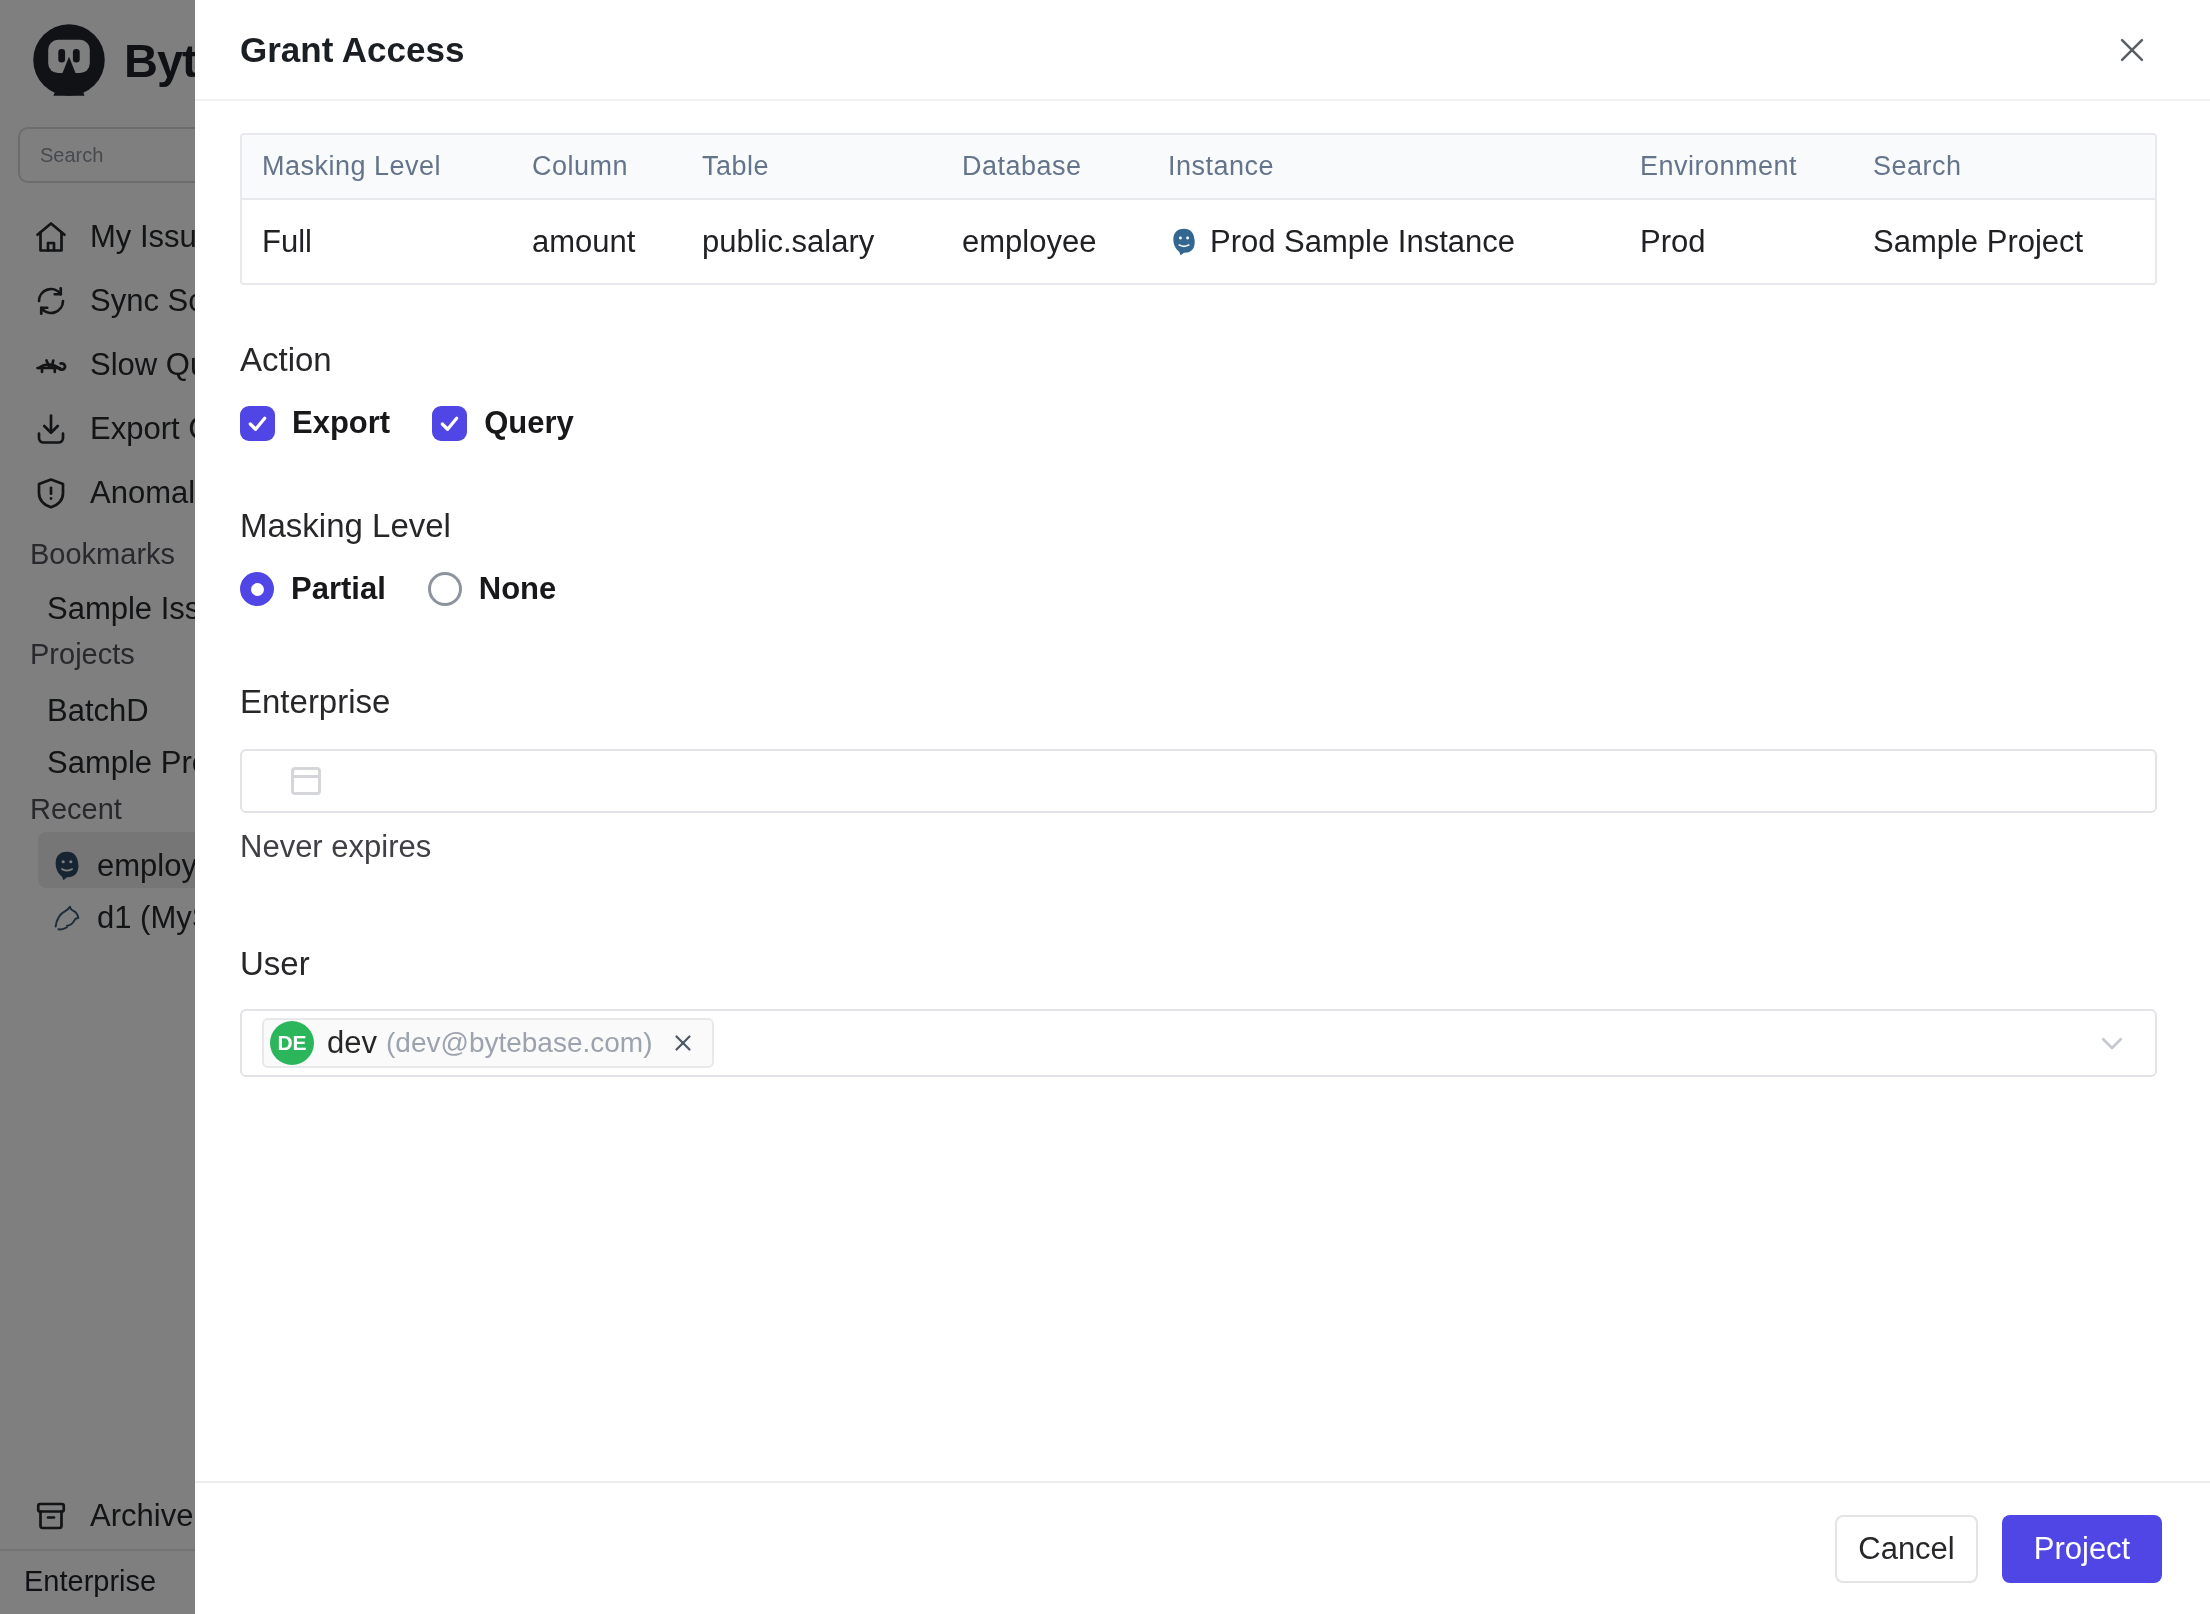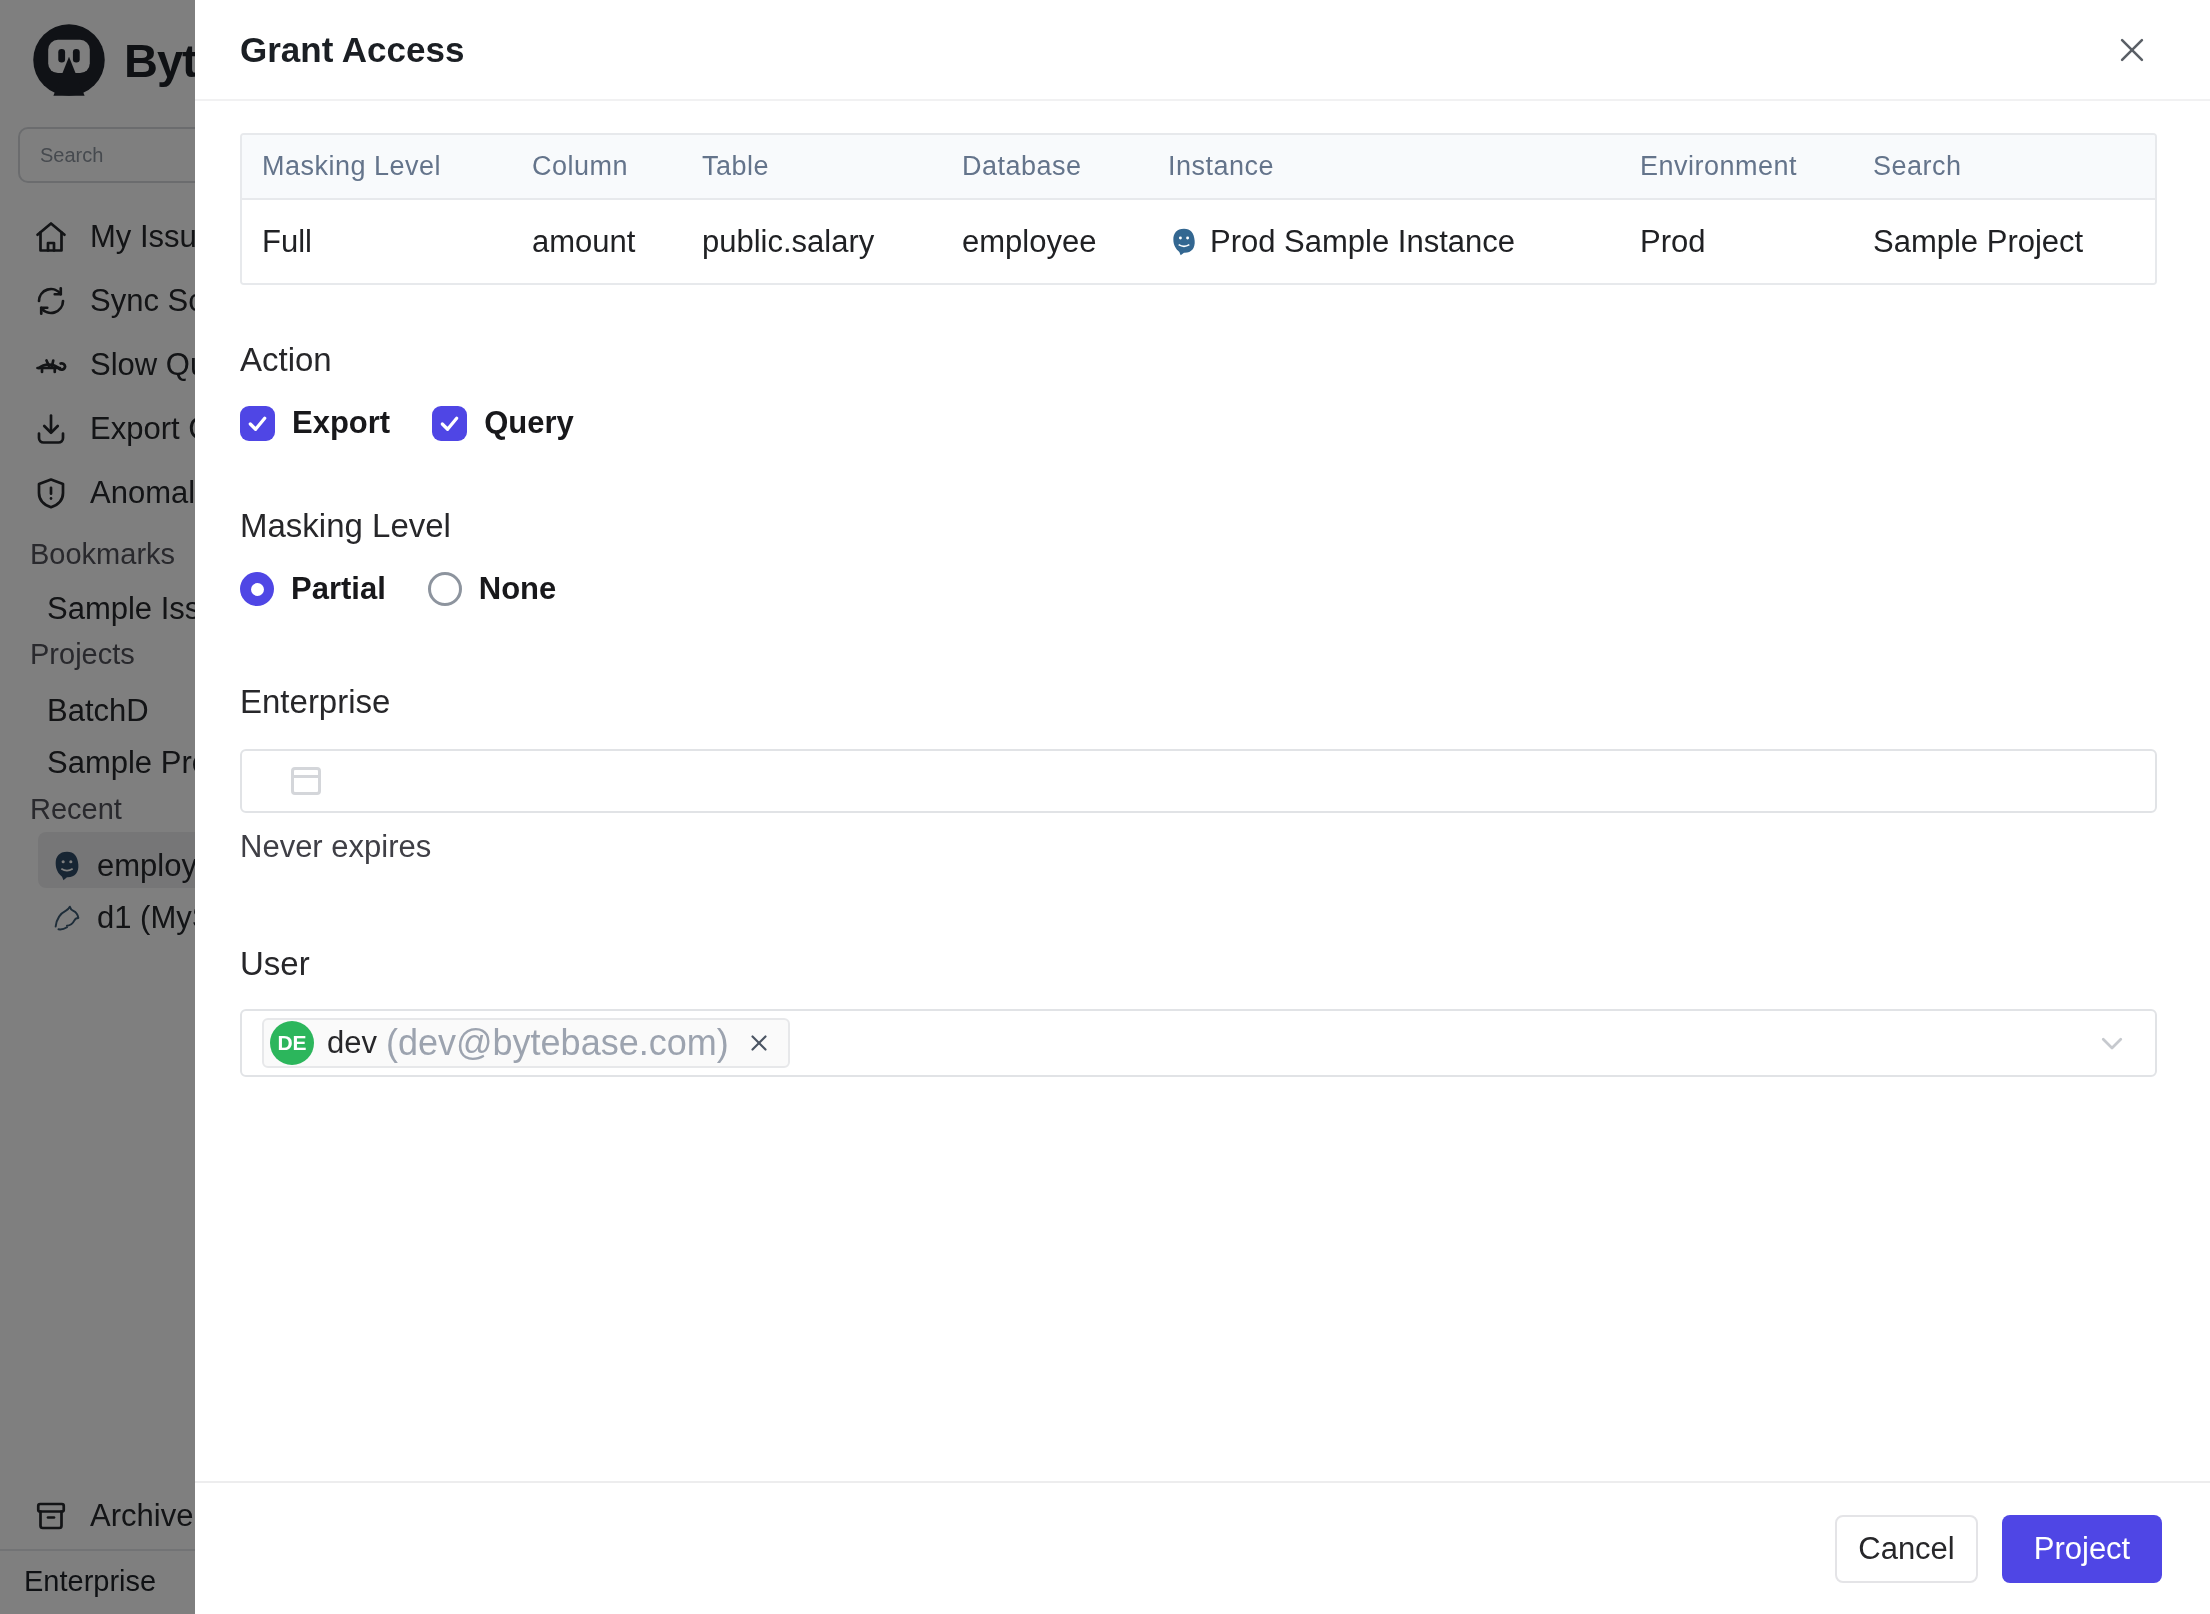--- a/index.html
+++ b/index.html
@@ -94,21 +94,21 @@
   .note-text { margin-top:16px; font-size:31px; color:#3f3f46; }
 
   .user-select { margin-top:26px; width:1917px; height:68px; border:2px solid #e1e3e6;
     border-radius:6px; display:flex; align-items:center; justify-content:space-between;
     padding:0 28px 0 20px; background:#fff; }
   .user-tag { height:50px; background:#fafafa; border:2px solid #e7e8ea; border-radius:6px;
     display:flex; align-items:center; gap:13px; padding:0 16px 0 6px; }
   .avatar { width:44px; height:44px; border-radius:50%; background:var(--avatar-green);
     color:#fff; font-size:21px; font-weight:700; display:flex; align-items:center; justify-content:center; }
   .tag-name { font-size:31px; color:#27272a; }
-  .tag-email { font-size:36px; color:#9ca3af; margin-left:-4px; }
+  .tag-email { font-size:28px; color:#9ca3af; margin-left:-4px; }
   .tag-x { width:26px; height:26px; margin-left:4px; }
   .tag-x svg { width:26px; height:26px; stroke:#4b5563; }
   .chev { width:30px; height:30px; }
   .chev svg { width:30px; height:30px; stroke:#c6c9ce; }
 
   .modal-footer { position:absolute; left:0; bottom:0; width:100%; height:133px;
     border-top:2px solid #ededee; display:flex; align-items:center; justify-content:flex-end;
     gap:24px; padding-right:48px;margin-top:45px; }
   .btn { height:68px; border-radius:8px; font-size:31px; display:flex; align-items:center;
     justify-content:center; cursor:pointer; font-family:"Liberation Sans", sans-serif; }

